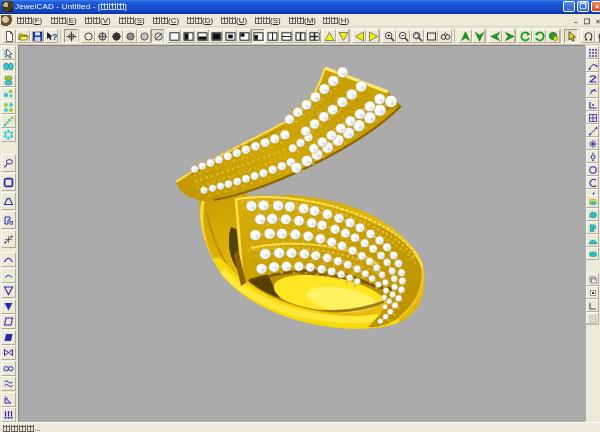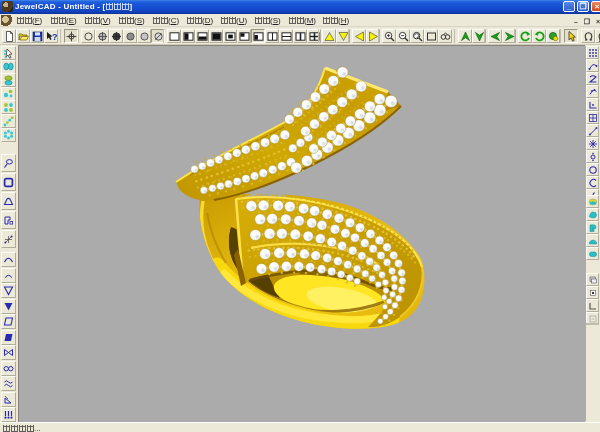--- a/index.html
+++ b/index.html
@@ -1,18 +1,18 @@
 <!DOCTYPE html>
 <html><head><meta charset="utf-8"><style>
 *{margin:0;padding:0;box-sizing:border-box}
 html,body{width:600px;height:432px;overflow:hidden;font-family:"Liberation Sans",sans-serif}
 #app{position:relative;width:600px;height:432px;background:#ece9d8}
 #titlebar{position:absolute;left:0;top:0;width:600px;height:14px;
  background:linear-gradient(#4a8ae8 0%,#2468e0 8%,#1a55d8 30%,#1448c8 70%,#0f3cb0 92%,#0a2f90 100%);}
-.ttext{position:absolute;left:15px;top:2px;color:#fff;font-size:8px;font-weight:bold;letter-spacing:0.2px;white-space:nowrap;line-height:10px}
+.ttext{position:absolute;left:15px;top:2px;color:#fff;font-size:8px;font-weight:normal;letter-spacing:0.2px;white-space:nowrap;line-height:10px}
 .cjk{display:inline-block;vertical-align:-1px;margin:0 0.5px;opacity:0.75;
  background:repeating-linear-gradient(0deg,#303030 0 0.8px,transparent 0.8px 2.6px),
  repeating-linear-gradient(90deg,#303030 0 0.8px,transparent 0.8px 3.1px);}
 .cjk.white{background:repeating-linear-gradient(0deg,#fff 0 0.8px,transparent 0.8px 2.6px),
  repeating-linear-gradient(90deg,#fff 0 0.8px,transparent 0.8px 3.1px);}
 #titleicon{position:absolute;left:2px;top:1px;width:11px;height:11px;background:#5a4a2a;border-radius:2px;
  background:radial-gradient(circle at 35% 35%,#c8b488 0 25%,#4a3a20 26% 70%,#2a2012 71%);}
 .winbtn{position:absolute;top:1px;width:12px;height:11px;border-radius:2px;border:1px solid #fff;
  color:#fff;font-size:8px;line-height:9px;text-align:center;font-weight:bold}
 #menubar{position:absolute;left:0;top:14px;width:600px;height:13px;background:#ece9d8;border-bottom:1px solid #d8d4c8}

